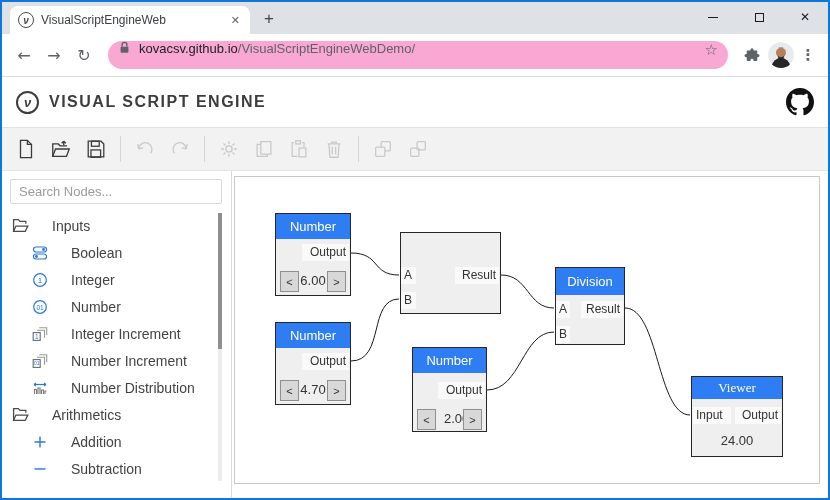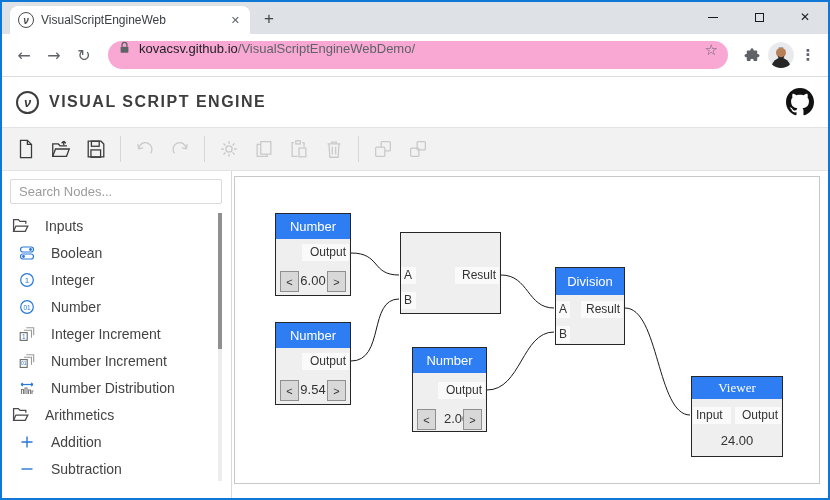--- a/index.html
+++ b/index.html
@@ -38,23 +38,23 @@
   .tb-btn { width:32px; height:32px; display:grid; place-items:center; cursor:pointer; border-radius:3px; }
   .tb-btn svg { stroke:#3a3a3a; fill:none; stroke-width:1.4; }
   .tb-btn.disabled svg { stroke:#c9c9c9; }
   .tb-sep { width:1px; height:26px; background:#d6d6d6; margin:0 5px; }
 
   .app-main { flex:1; display:flex; position:relative; background:#fff; }
   .sidebar { width:230px; border-right:1px solid #d9d9d9; padding-top:8px; position:relative; flex:0 0 auto; }
   .search { display:block; width:212px; margin:0 0 8px 8px; height:25px; border:1px solid #d9d9d9; border-radius:2px; padding:0 8px; font-size:13px; color:#333; font-family:inherit; }
   .search::placeholder { color:#9b9b9b; }
   .tree { margin-top:8px; }
-  .tree-row { height:27px; display:flex; align-items:center; gap:16px; font-size:14px; color:#434343; cursor:pointer; }
+  .tree-row { height:27px; display:flex; align-items:center; gap:23px; font-size:14px; color:#434343; cursor:pointer; }
   .tree-row.folder { padding-left:10px; }
-  .tree-row.leaf { padding-left:17px; }
+  .tree-row.leaf { padding-left:30px; }
   .tree-row svg { flex:0 0 auto; }
   .sb-track { position:absolute; right:9px; top:42px; width:4px; height:268px; background:#ededed; }
   .sb-thumb { position:absolute; left:0; top:0; width:4px; height:136px; background:#8f8f8f; cursor:grab; }
 
   
   .canvas { position:absolute; left:232px; top:5px; width:586px; height:308px; border:1px solid #c9c9c9; background:#fff; }
   .wires { position:absolute; left:0; top:0; }
   .node { position:absolute; border:1px solid #262626; background:#efefef; }
   .node-head { height:25px; line-height:25px; background:#2e7df2; color:#fff; text-align:center; font-size:13px; cursor:grab; }
   .slot { position:absolute; background:#fafafa; height:17px; line-height:17px; font-size:12px; color:#333; }
@@ -310,21 +310,21 @@
         <div class="slot out" style="right:1px; top:30px; width:47px;">Output</div>
         <div class="stepper" style="left:4px; top:57px;">&lt;</div>
         <div class="val" style="left:23px; right:23px; top:59px;">6.00</div>
         <div class="stepper" style="right:4px; top:57px;">&gt;</div>
       </div>
 
       <div class="node n2">
         <div class="node-head">Number</div>
         <div class="slot out" style="right:1px; top:30px; width:47px;">Output</div>
         <div class="stepper" style="left:4px; top:57px;">&lt;</div>
-        <div class="val" style="left:23px; right:23px; top:59px;">9.54</div>
+        <div class="val" style="left:23px; right:23px; top:59px;">4.70</div>
         <div class="stepper" style="right:4px; top:57px;">&gt;</div>
       </div>
 
       <div class="node n3">
         <div class="node-head">Number</div>
         <div class="slot out" style="right:1px; top:34px; width:47px;">Output</div>
         <div class="stepper" style="left:4px; top:61px;">&lt;</div>
         <div class="val" style="left:23px; right:23px; top:63px;padding-left:8px;">2.00</div>
         <div class="stepper" style="right:4px; top:61px;">&gt;</div>
       </div>

